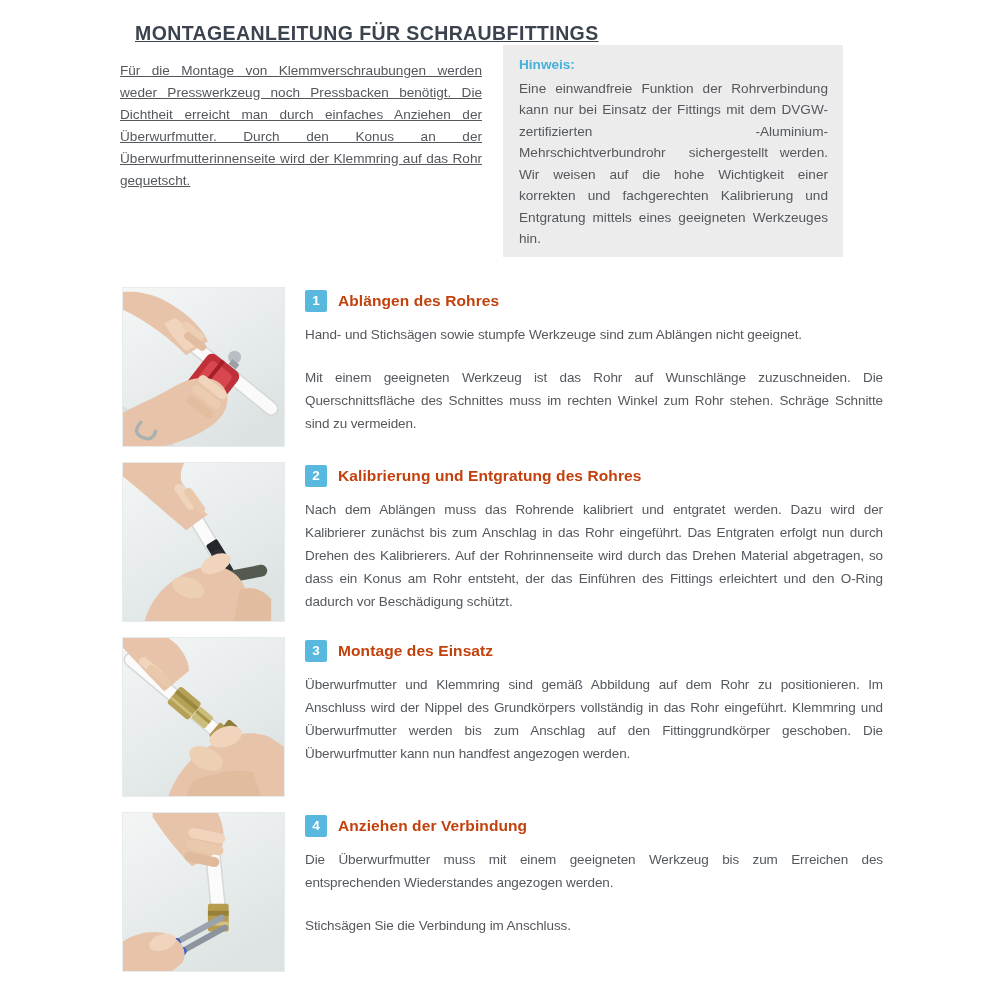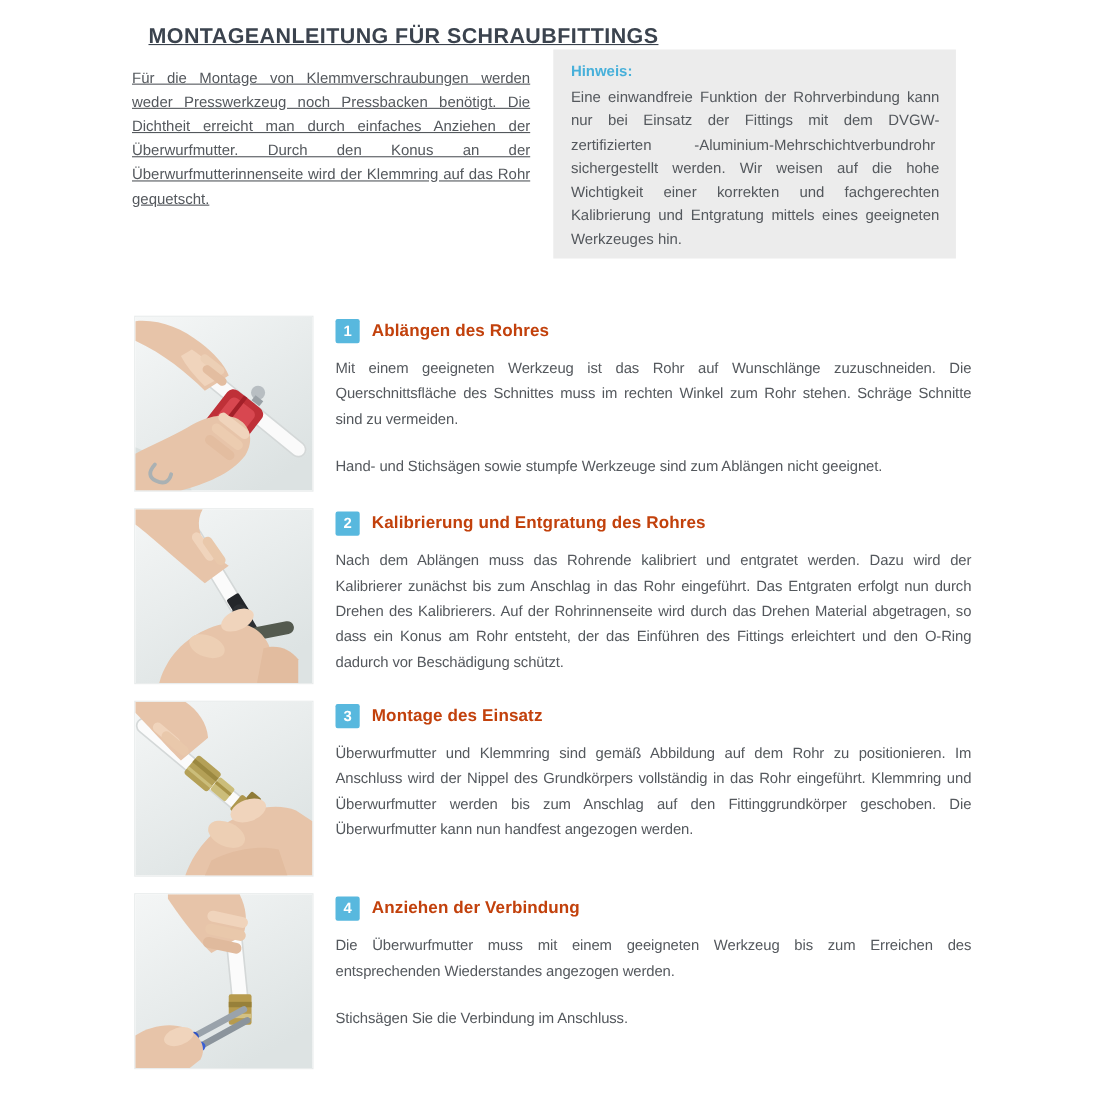--- a/index.html
+++ b/index.html
@@ -10,21 +10,21 @@
   }
   .page-title{
     position:absolute;left:135px;top:9px;
     font-size:19.5px;font-weight:700;letter-spacing:.4px;color:#3b434e;text-decoration:underline;
   }
   .intro{
     position:absolute;left:120px;top:46px;width:362px;
     font-size:13.6px;line-height:22px;text-align:justify;color:#54585d;text-decoration:underline;
   }
   .note-box{
-    position:absolute;left:503px;top:45px;width:366px;box-sizing:border-box;
+    position:absolute;left:503px;top:45px;width:340px;box-sizing:border-box;
     background:#ececec;padding:9px 15px 7px 16px;
     font-size:13.6px;line-height:21.5px;text-align:justify;color:#54585d;
   }
   .note-label{color:#47b0da;font-weight:700;text-align:left;margin-bottom:2px;}
   .section{position:absolute;left:0;width:1000px;height:175px;}
   .sec-1{top:286px;} .sec-2{top:461px;} .sec-3{top:636px;} .sec-4{top:811px;}
   .photo{
     position:absolute;left:122px;top:1px;width:163px;height:160px;
     border:1px solid #e8ebeb;box-sizing:border-box;display:block;
   }
@@ -88,22 +88,22 @@
       <rect x="68" y="106" width="34" height="9" rx="4.5" transform="rotate(38 85 110)" fill="#ecccb0"></rect>
       <rect x="62" y="116" width="32" height="9" rx="4.5" transform="rotate(38 78 120)" fill="#e3bda0"></rect>
       <path d="M18,136 q-9,10 1,15 q11,5 14,-6" stroke="#aab1b3" stroke-width="3.5" fill="none" stroke-linecap="round"></path>
     </svg>
   </span>
   <div class="sec-content">
     <div class="sec-head">
       <span class="badge">1</span>
       <span class="sec-title">Ablängen des Rohres</span>
     </div>
+    <p class="para">Hand- und Stichsägen sowie stumpfe Werkzeuge sind zum Ablängen nicht geeignet.</p>
     <p class="para">Mit einem geeigneten Werkzeug ist das Rohr auf Wunschlänge zuzuschneiden. Die Querschnittsfläche des Schnittes muss im rechten Winkel zum Rohr stehen. Schräge Schnitte sind zu vermeiden.</p>
-    <p class="para">Hand- und Stichsägen sowie stumpfe Werkzeuge sind zum Ablängen nicht geeignet.</p>
   </div>
 </div>
 
 <div class="section sec-2">
   <span class="photo">
     <svg viewBox="0 0 163 160" xmlns="http://www.w3.org/2000/svg">
       <defs>
         <linearGradient id="g2" x1="0" y1="0" x2="0.6" y2="1">
           <stop offset="0" stop-color="#f4f6f6"></stop>
             <stop offset="1" stop-color="#dde3e3"></stop>

